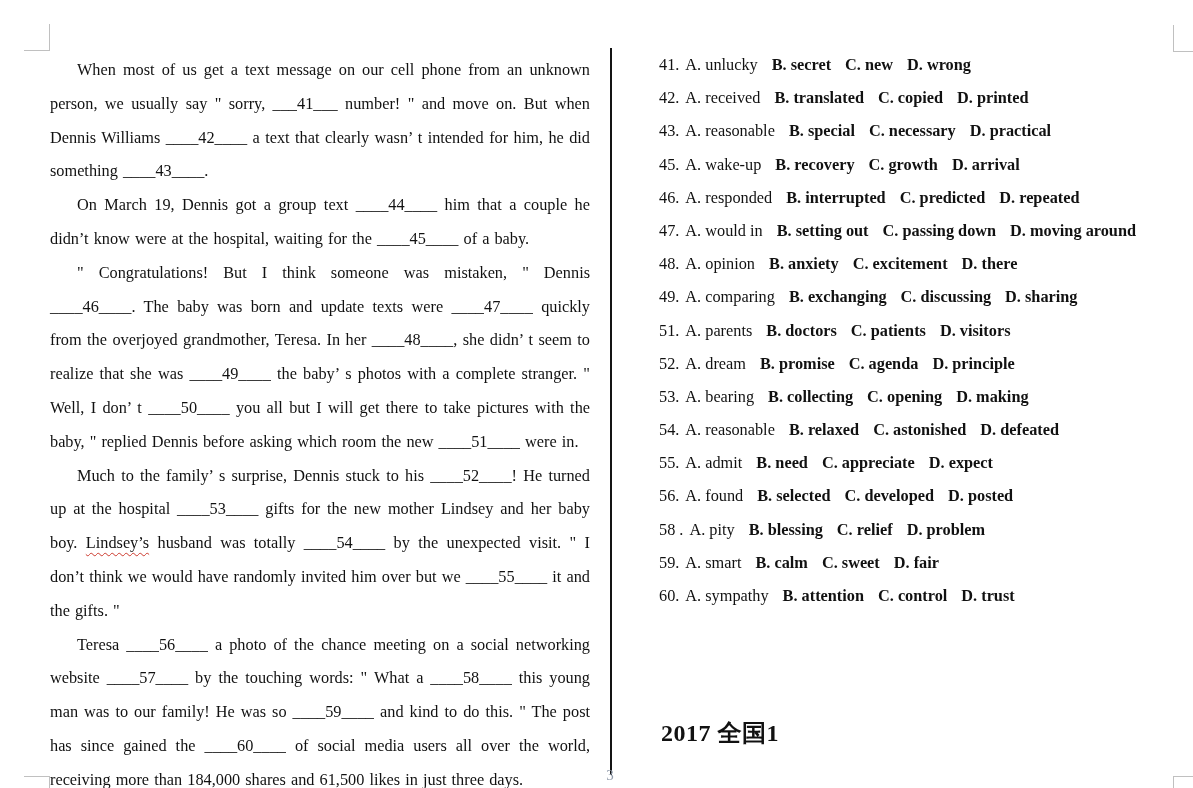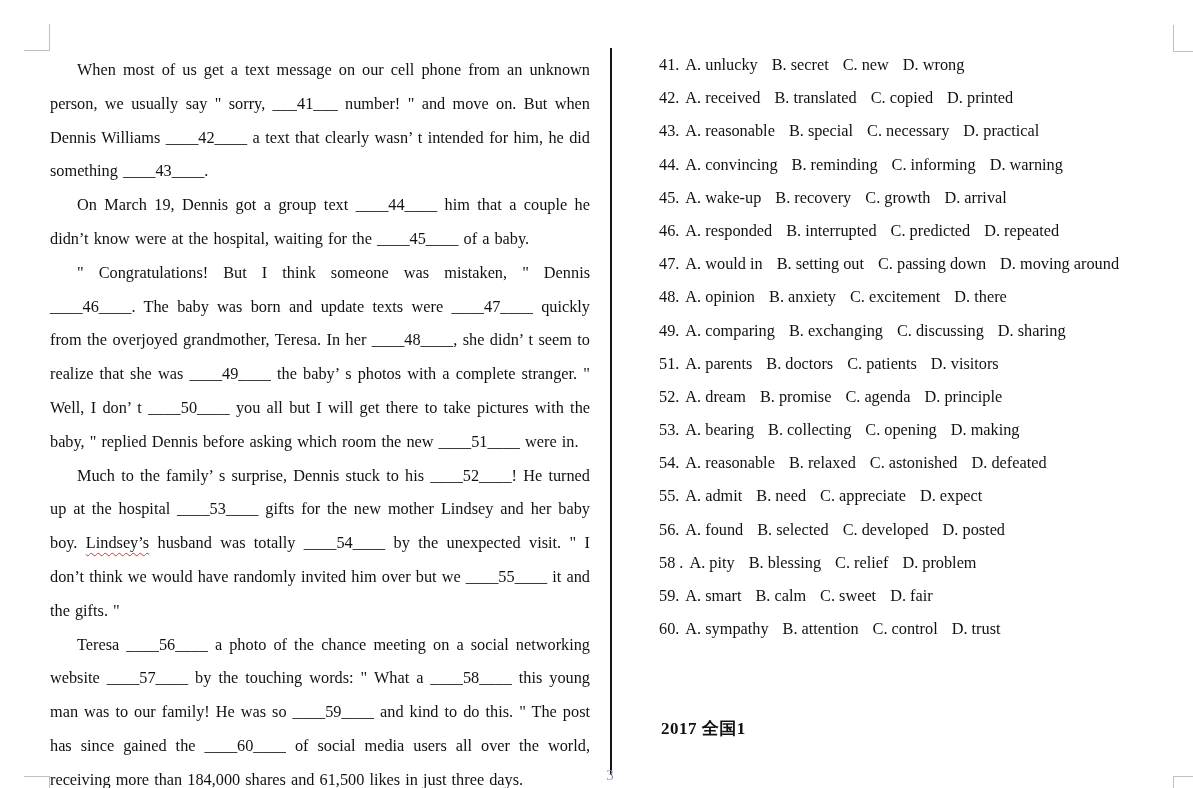--- a/index.html
+++ b/index.html
@@ -25,23 +25,23 @@
   .misspelled{
     text-decoration:underline wavy var(--squiggle,#cc3a2e);
     text-decoration-thickness:1px;
     text-underline-offset:4px;
     text-decoration-skip-ink:none;
   }
   
   .right-col{position:absolute;left:659px;top:48px;width:534px;font-size:16.3px;}
   .opt-line{line-height:33.2px;height:33.2px;white-space:nowrap;}
   .opt-num{margin-right:6px;}
-  .choice + .choice{margin-left:14px;}
+  .choice + .choice{margin-left:14px;font-weight:bold;}
   
-  .footer-tag{position:absolute;left:661px;top:717px;font-weight:bold;font-size:17px;letter-spacing:0.5px;}
+  .footer-tag{position:absolute;left:661px;top:717px;font-weight:bold;font-size:24px;letter-spacing:0.5px;}
   
   .page-num{position:absolute;left:595px;top:767px;width:30px;text-align:center;font-size:15px;color:var(--pgnum,#929cab);}
 </style>
 </head>
 <body style="--ink: #111111; --rule: #141414; --crop: #c0c0c0; --squiggle: #cc3a2e; --pgnum: #929cab;">
 
 <div class="crop tl"></div>
 <div class="crop tr"></div>
 <div class="crop bl"></div>
 <div class="crop br"></div>
@@ -53,21 +53,20 @@
     <p><span>On March 19, Dennis got a group text ____44____ him that a couple he didn’t know were at the hospital, waiting for the ____45____ of a baby.</span></p>
     <p><span>" Congratulations! But I think someone was mistaken, "  Dennis ____46____. The baby was born and update texts were ____47____ quickly from the overjoyed grandmother, Teresa. In her ____48____, she didn’ t seem to realize that she was ____49____ the baby’ s photos with a complete stranger. " Well, I don’ t ____50____ you all but I will get there to take pictures with the baby, " replied Dennis before asking which room the new ____51____ were in.</span></p>
     <p><span>Much to the family’ s surprise, Dennis stuck to his ____52____! He turned up at the hospital ____53____ gifts for the new mother Lindsey and her baby boy. </span><span class="misspelled">Lindsey’s</span><span> husband was totally ____54____ by the unexpected visit. " I don’t think we would have randomly invited him over but we ____55____ it and the gifts. "</span></p>
     <p><span>Teresa ____56____ a photo of the chance meeting on a social networking website ____57____ by the touching words: " What a ____58____ this young man was to our family! He was so ____59____ and kind to do this. "  The post has since gained the ____60____ of social media users all over the world, receiving more than 184,000 shares and 61,500 likes in just three days.</span></p>
   </div>
 
 <div class="right-col">
     <div class="opt-line"><span class="opt-num">41.</span><span class="choice">A. unlucky</span><span class="choice">B. secret</span><span class="choice">C. new</span><span class="choice">D. wrong</span></div>
     <div class="opt-line"><span class="opt-num">42.</span><span class="choice">A. received</span><span class="choice">B. translated</span><span class="choice">C. copied</span><span class="choice">D. printed</span></div>
     <div class="opt-line"><span class="opt-num">43.</span><span class="choice">A. reasonable</span><span class="choice">B. special</span><span class="choice">C. necessary</span><span class="choice">D. practical</span></div>
-    <div class="opt-line"><span class="opt-num">44.</span><span class="choice">A. convincing</span><span class="choice">B. reminding</span><span class="choice">C. informing</span><span class="choice">D. warning</span></div>
     <div class="opt-line"><span class="opt-num">45.</span><span class="choice">A. wake-up</span><span class="choice">B. recovery</span><span class="choice">C. growth</span><span class="choice">D. arrival</span></div>
     <div class="opt-line"><span class="opt-num">46.</span><span class="choice">A. responded</span><span class="choice">B. interrupted</span><span class="choice">C. predicted</span><span class="choice">D. repeated</span></div>
     <div class="opt-line"><span class="opt-num">47.</span><span class="choice">A. would in</span><span class="choice">B. setting out</span><span class="choice">C. passing down</span><span class="choice">D. moving around</span></div>
     <div class="opt-line"><span class="opt-num">48.</span><span class="choice">A. opinion</span><span class="choice">B. anxiety</span><span class="choice">C. excitement</span><span class="choice">D. there</span></div>
     <div class="opt-line"><span class="opt-num">49.</span><span class="choice">A. comparing</span><span class="choice">B. exchanging</span><span class="choice">C. discussing</span><span class="choice">D. sharing</span></div>
     <div class="opt-line"><span class="opt-num">51.</span><span class="choice">A. parents</span><span class="choice">B. doctors</span><span class="choice">C. patients</span><span class="choice">D. visitors</span></div>
     <div class="opt-line"><span class="opt-num">52.</span><span class="choice">A. dream</span><span class="choice">B. promise</span><span class="choice">C. agenda</span><span class="choice">D. principle</span></div>
     <div class="opt-line"><span class="opt-num">53.</span><span class="choice">A. bearing</span><span class="choice">B. collecting</span><span class="choice">C. opening</span><span class="choice">D. making</span></div>
     <div class="opt-line"><span class="opt-num">54.</span><span class="choice">A. reasonable</span><span class="choice">B. relaxed</span><span class="choice">C. astonished</span><span class="choice">D. defeated</span></div>
     <div class="opt-line"><span class="opt-num">55.</span><span class="choice">A. admit</span><span class="choice">B. need</span><span class="choice">C. appreciate</span><span class="choice">D. expect</span></div>

